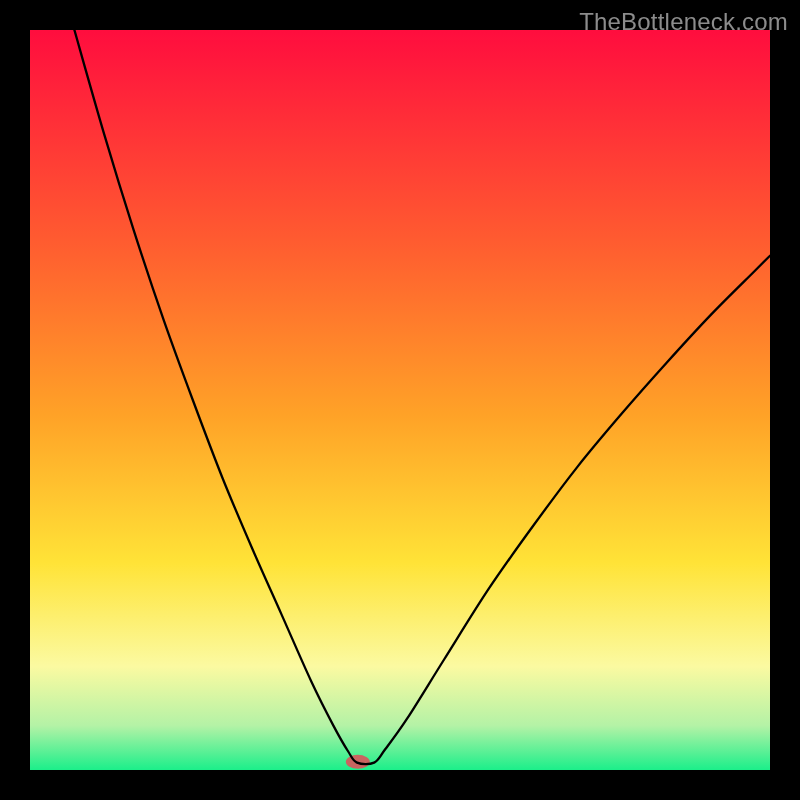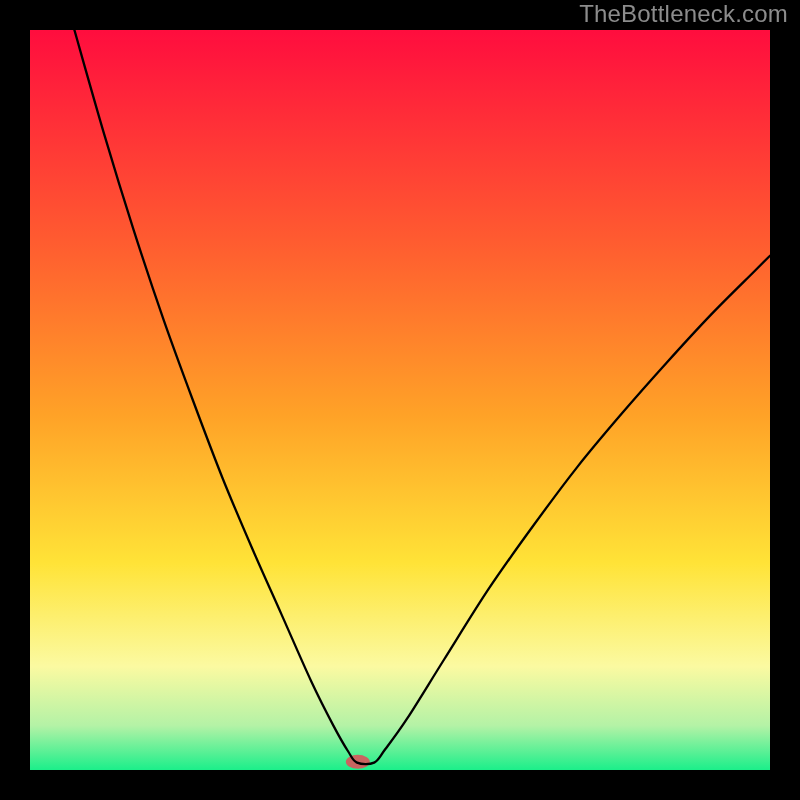--- a/index.html
+++ b/index.html
@@ -21,21 +21,21 @@
   }
   .plot-area {
     position: absolute;
     left: 30px;
     top: 30px;
     width: 740px;
     height: 740px;
   }
   .watermark {
     position: absolute;
-    top: 0;
+    top: 8px;
     right: 12px;
     color: #8c8c8c;
     font-size: 24px;
     font-weight: 400;
     letter-spacing: 0.2px;
   }
   svg { display: block; }
 </style>
 </head>
 <body>

